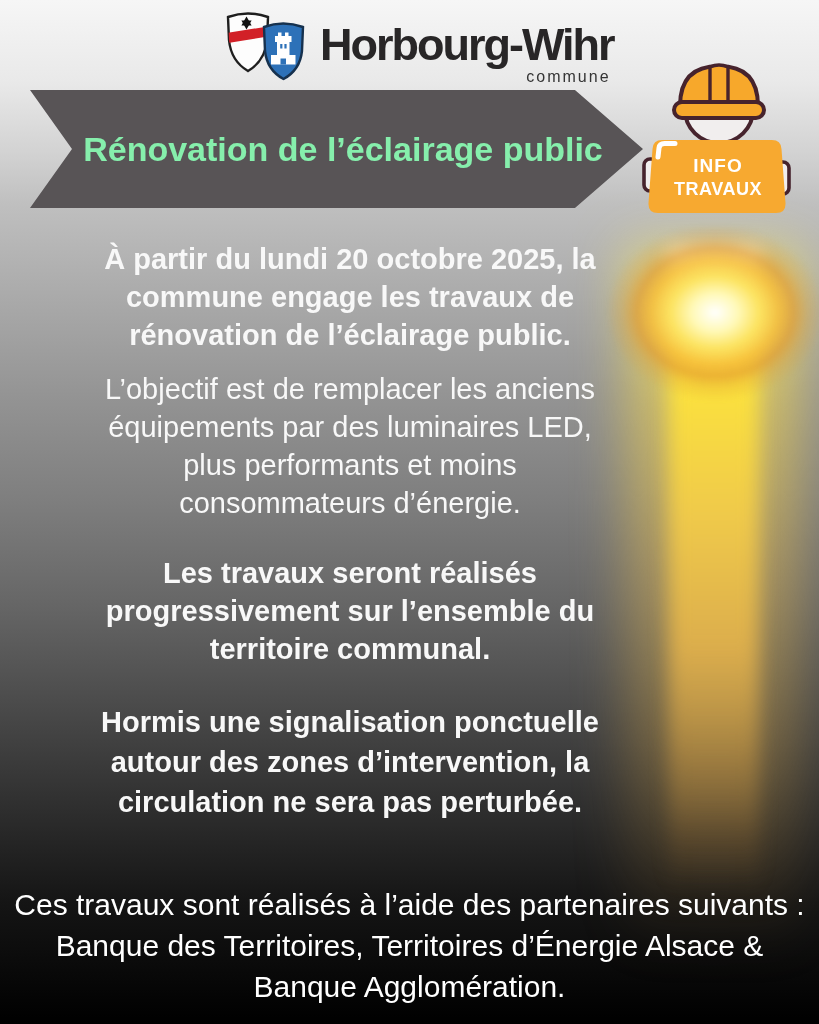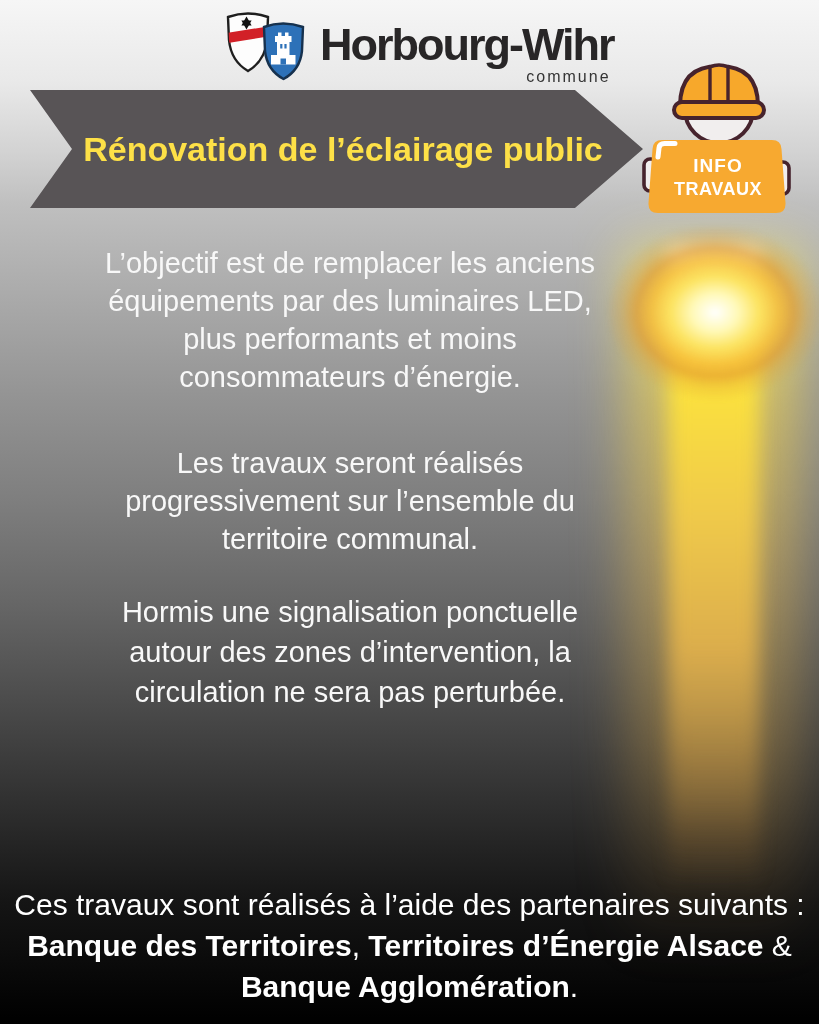--- a/index.html
+++ b/index.html
@@ -61,28 +61,28 @@
   .banner .l2{font-size:34px;font-weight:bold;line-height:40px;}
 
   
   .worker{position:absolute;left:642px;top:58px;width:150px;height:160px;z-index:4;}
 
   
   .content{position:absolute;left:30px;top:228px;width:640px;z-index:2;
     text-align:center;color:#f8f8f8;}
   .para{font-size:29px;line-height:38px;white-space:pre-line;margin:0;}
   .para.semibold{font-weight:bold;}
-  .para.bold{font-weight:normal;line-height:40px;}
-  .gap1{margin-top:12px;} .gap2{margin-top:16px;} .gap3{margin-top:48px;} .gap4{margin-top:34px;}
+  .para.bold{font-weight:bold;line-height:40px;}
+  .gap1{margin-top:12px;} .gap2{margin-top:16px;} .gap3{margin-top:32px;font-weight:bold;} .gap4{margin-top:34px;}
 
   .footer{
     position:absolute;left:14px;width:791px;top:884px;z-index:2;
     text-align:center;color:#ffffff;font-size:30px;line-height:41px;
   }
-  .footer .b{font-weight:bold;margin-top:20px;}
+  .footer .b{font-weight:normal;margin-top:20px;}
 </style>
 </head>
 <body>
 
 <div class="beam-halo"></div>
 <div class="beam-core"></div>
 <div class="beam-orb"></div>
 
 <div class="logo">
   <svg width="92" height="76" viewBox="0 0 92 76">
@@ -107,21 +107,21 @@
     <path d="M47 49 h24.5 v9.5 h-24.5 Z" fill="#ffffff"></path>
     <rect x="56.5" y="52.5" width="5.5" height="6" fill="#2d71b8"></rect>
   </svg>
   <div class="wordmark">
     <div class="name">Horbourg-Wihr</div>
     <div class="sub">commune</div>
   </div>
 </div>
 
 <div class="banner">
-  <div class="l2" style="color:#fde047;">Rénovation de l’éclairage public</div>
+  <div class="l2" style="color:#86efac;">Rénovation de l’éclairage public</div>
 </div>
 
 <svg class="worker" viewBox="0 0 150 160">
 
   <ellipse cx="77" cy="52" rx="34" ry="33" fill="#f1eeee" stroke="#46232D" stroke-width="4"></ellipse>
 
   <path d="M38 48 Q38 8 77 8 Q116 8 116 48 Z" fill="#F7A82B" stroke="#46232D" stroke-width="4"></path>
   <path d="M68 9 Q77 5 86 9 L86 48 L68 48 Z" fill="#F7A82B" stroke="#46232D" stroke-width="3.4"></path>
 
   <rect x="32" y="44" width="90" height="16" rx="8" fill="#F7A82B" stroke="#46232D" stroke-width="4"></rect>
@@ -129,20 +129,23 @@
   <rect x="2" y="101" width="13" height="32" rx="6" fill="#f1eeee" stroke="#46232D" stroke-width="3.6"></rect>
   <rect x="134" y="104" width="13" height="32" rx="6" fill="#f1eeee" stroke="#46232D" stroke-width="3.6"></rect>
 
   <path d="M20 82 L130 82 Q139 82 139.5 91 L143.5 145 Q144 155 134 155 L16 155 Q6 155 6.5 145 L10.5 91 Q11 82 20 82 Z" fill="#F7A930"></path>
   <path d="M16 99 L17 90 Q17.5 85.5 22.5 85.5 L33 85.5" fill="none" stroke="#ffffff" stroke-width="5" stroke-linecap="round"></path>
   <text x="76" y="114" text-anchor="middle" fill="#ffffff" style="font-family:&quot;Liberation Sans&quot;,sans-serif;font-weight:bold;font-size:19px;letter-spacing:1px;">INFO</text>
   <text x="76" y="137" text-anchor="middle" fill="#ffffff" style="font-family:&quot;Liberation Sans&quot;,sans-serif;font-weight:bold;font-size:18px;letter-spacing:.5px;">TRAVAUX</text>
 </svg>
 
 <div class="content">
+  <p class="para semibold gap1">À partir du lundi 20 octobre 2025, la
+commune engage les travaux de
+rénovation de l’éclairage public.</p>
   <p class="para gap2">L’objectif est de remplacer les anciens
 équipements par des luminaires LED,
 plus performants et moins
 consommateurs d’énergie.</p>
   <p class="para gap3">Les travaux seront réalisés
 progressivement sur l’ensemble du
 territoire communal.</p>
   <p class="para bold gap4">Hormis une signalisation ponctuelle
 autour des zones d’intervention, la
 circulation ne sera pas perturbée.</p>

